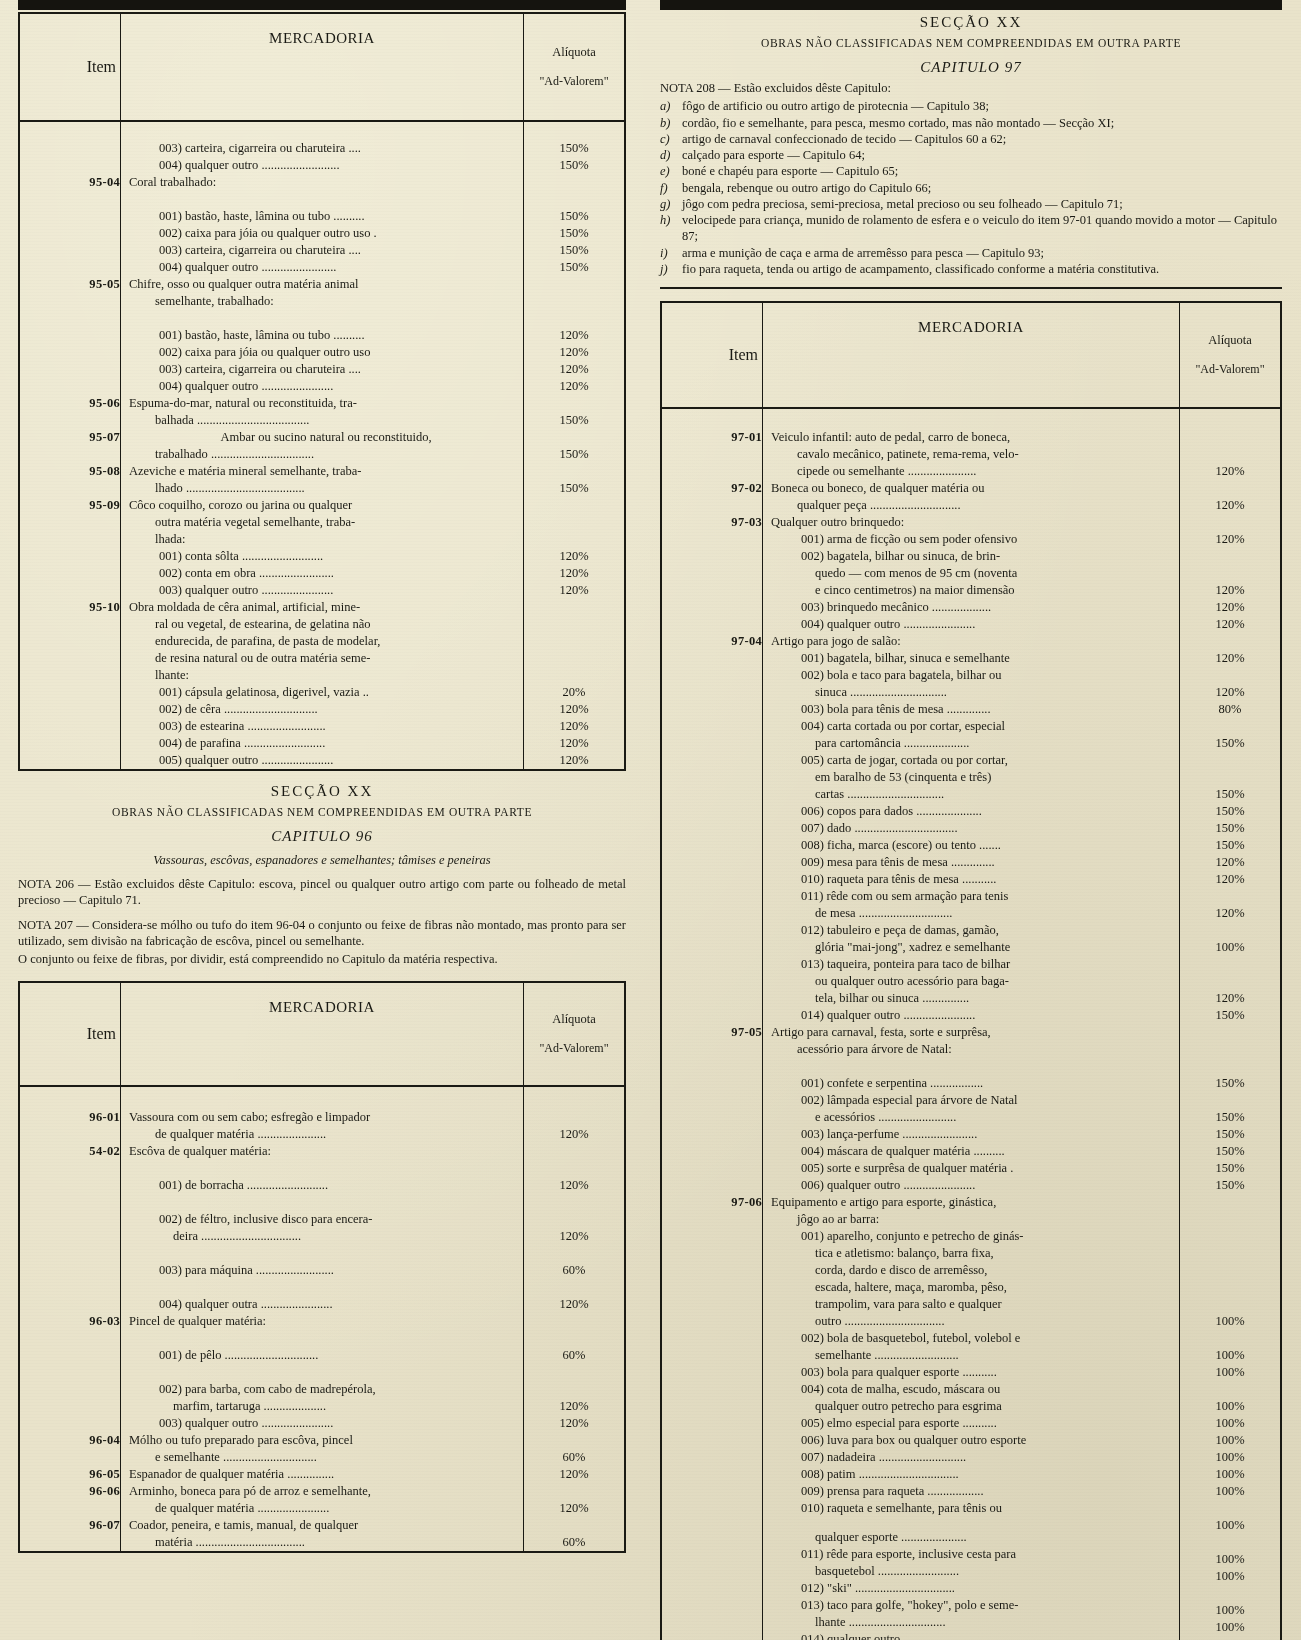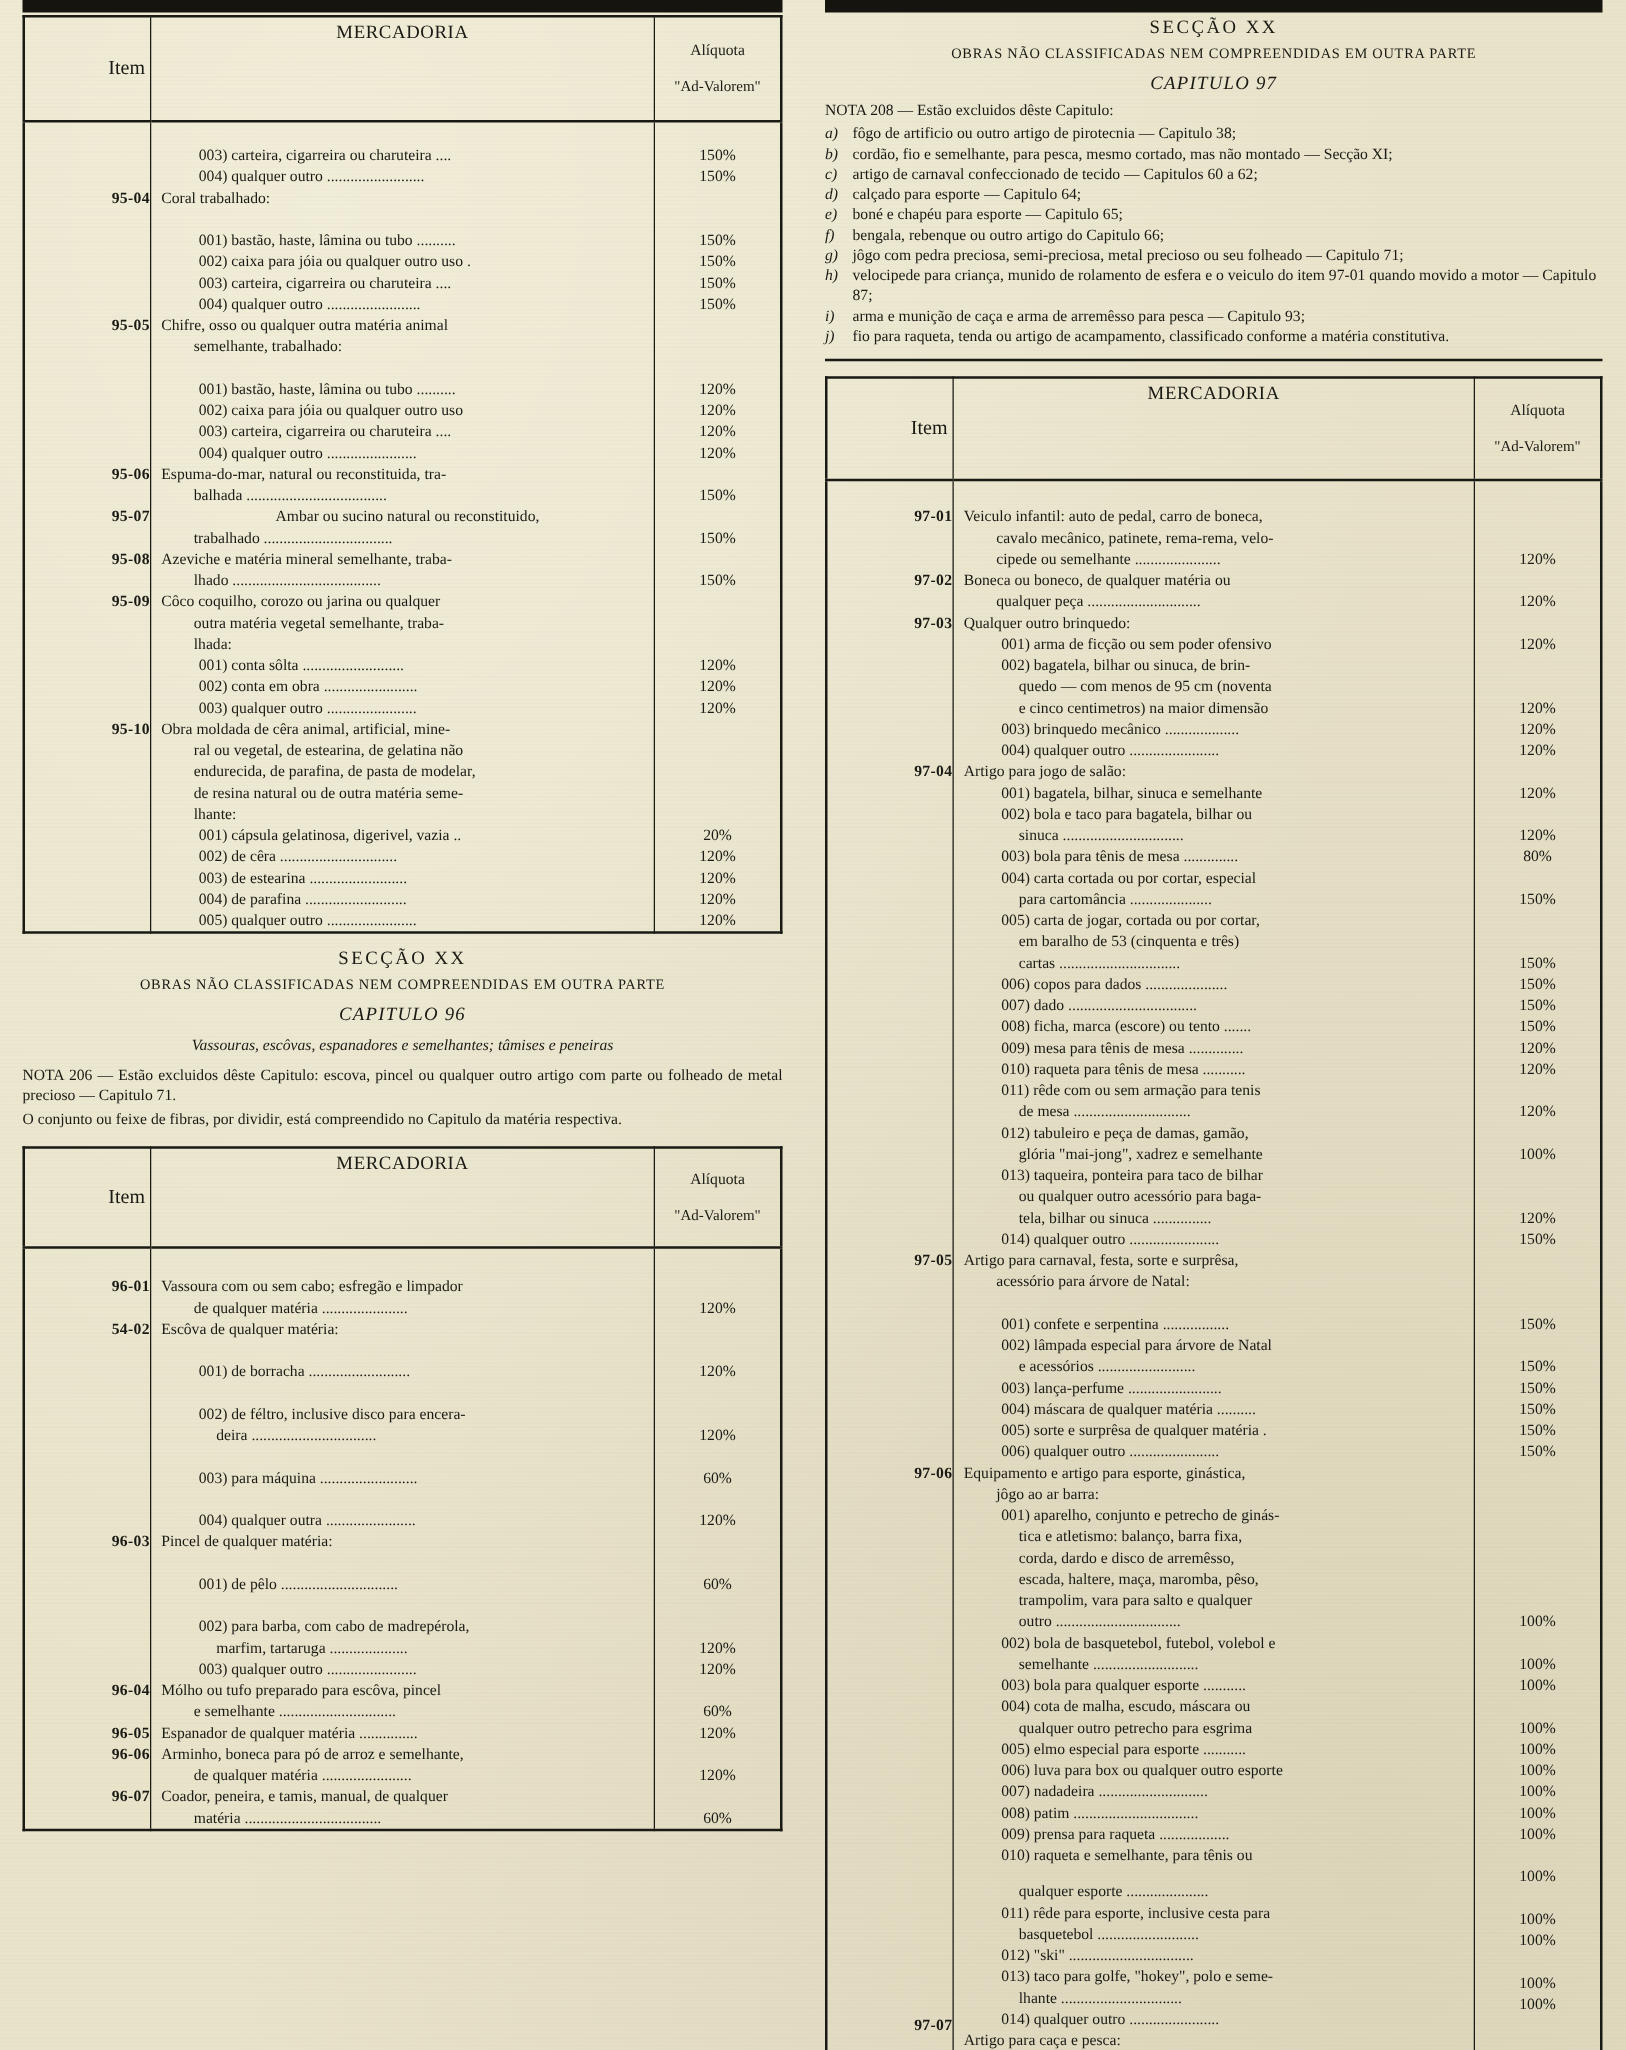--- a/index.html
+++ b/index.html
@@ -49,21 +49,21 @@
   .capTitle{text-align:center;font-style:italic;font-size:15px;letter-spacing:1px;margin-top:10px;}
   .capSub{text-align:center;font-style:italic;font-size:12.5px;margin-top:8px;}
   .note{font-size:12.5px;line-height:1.3;margin-top:8px;text-align:justify;}
   .noteList{font-size:12.5px;line-height:1.3;margin-top:2px;}
   .noteList .li{display:flex;gap:6px;margin-bottom:0px;}
   .noteList .li .mk{font-style:italic;width:16px;flex:0 0 16px;}
   .noteList .li .tx{flex:1;}
   .hr{border:0;border-top:2px solid #1a1a14;margin:10px 0 0 0;}
 
   td{padding:0;}
-  .pad{padding:4px 4px;margin-left:12px;}
+  .pad{padding:16px 4px;margin-left:12px;}
   .noise{position:absolute;inset:0;pointer-events:none;
     background-image:repeating-linear-gradient(0deg, rgba(0,0,0,.012) 0 1px, rgba(0,0,0,0) 1px 3px);}
 </style>
 </head>
 <body>
 
 <div class="page">
   <div class="noise"></div>
 
   <div class="topbar topbarL"></div>
@@ -197,20 +197,21 @@
         </td>
       </tr>
     </tbody>
       </table>
 
     <div class="secTitle">SECÇÃO XX</div>
     <div class="secSub">OBRAS NÃO CLASSIFICADAS NEM COMPREENDIDAS EM OUTRA PARTE</div>
     <div class="capTitle">CAPITULO 96</div>
     <div class="capSub">Vassouras, escôvas, espanadores e semelhantes; tâmises e peneiras</div>
     <div class="note">NOTA 206 — Estão excluidos dêste Capitulo: escova, pincel ou qualquer outro artigo com parte ou folheado de metal precioso — Capitulo 71.</div>
+    <div class="note">NOTA 207 — Considera-se mólho ou tufo do item 96-04 o conjunto ou feixe de fibras não montado, mas pronto para ser utilizado, sem divisão na fabricação de escôva, pincel ou semelhante.</div>
     <div class="note" style="margin-top:2px;">O conjunto ou feixe de fibras, por dividir, está compreendido no Capitulo da matéria respectiva.</div>
 
     <div style="height:14px;"></div>
 
     <table class="tbl frame">
       <tbody>
           <tr class="hdr">
         <td class="cItem pad" style="height:70px;">Item</td>
         <td class="cDesc vline pad hdrtitle">MERCADORIA</td>
         <td class="cAliq vline pad">

